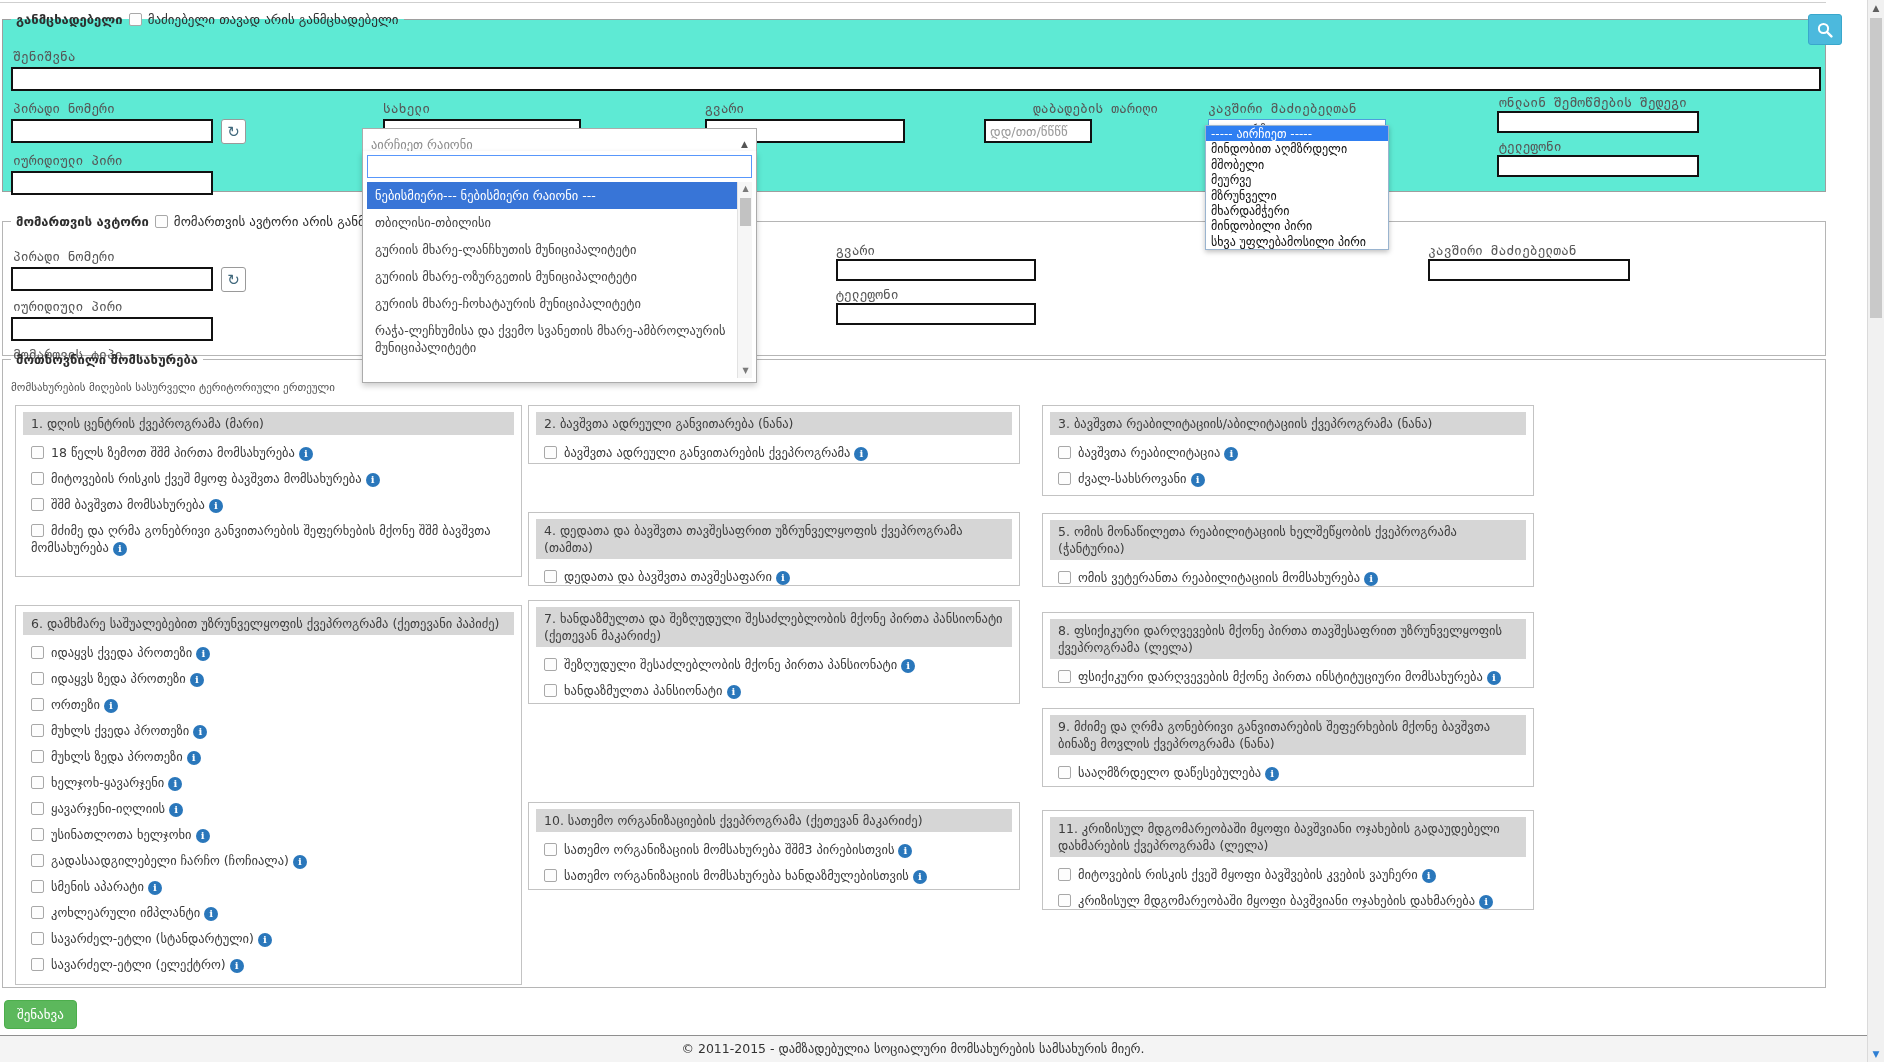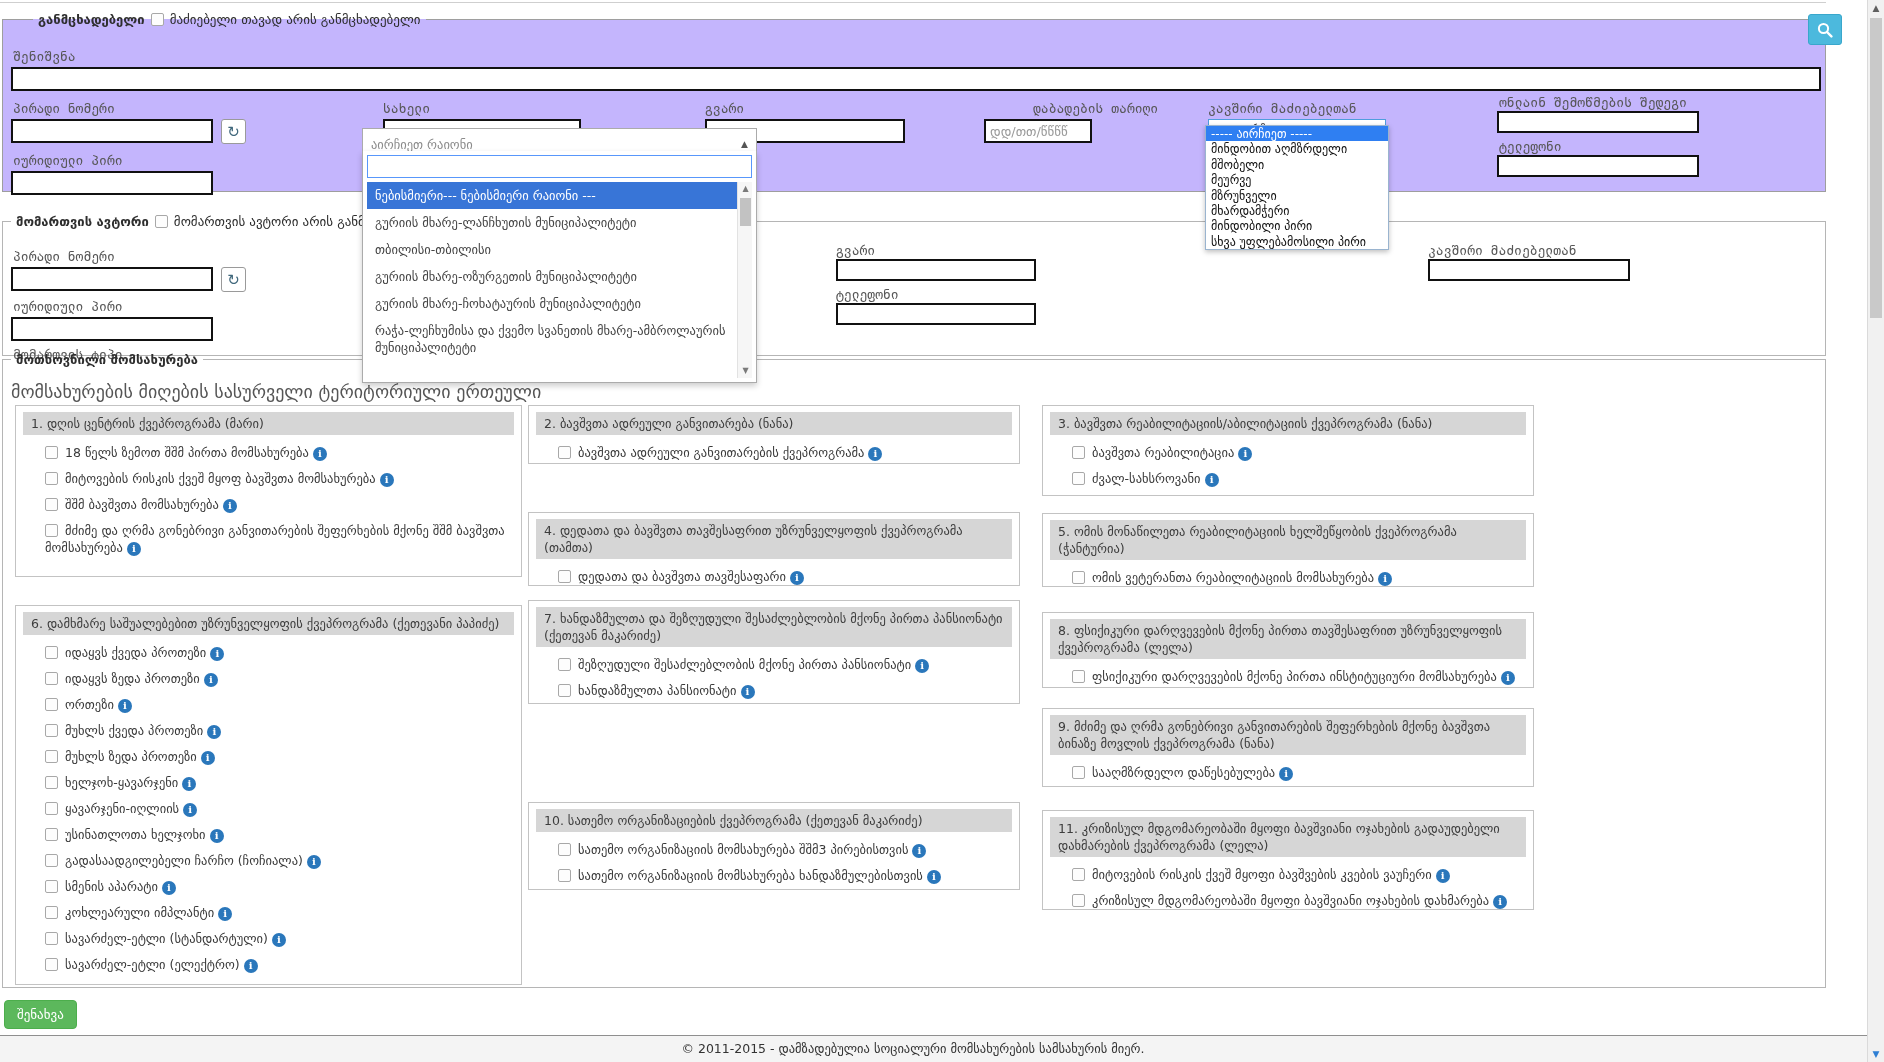--- a/index.html
+++ b/index.html
@@ -4,21 +4,21 @@
 <style>
   * { margin:0; padding:0; box-sizing:border-box; }
   html,body { background:#fff; }
   body { font-family:"DejaVu Sans", sans-serif; width:1884px; height:1062px; position:relative; overflow:hidden; color:#333; }
   .page { position:absolute; inset:0; }
   .topline { position:absolute; left:0; top:2px; width:1826px; border-top:1px solid #cfcfcf; }
 
   fieldset { position:absolute; border:1px solid #9e9e9e; }
   fieldset legend { margin-left:8px; padding:0 5px; font-size:13px; color:#2e2e2e; display:flex; align-items:center; gap:6px; }
   legend b { font-weight:bold; }
-  .fs1 { left:2px; top:12px; width:1824px; height:180px; background:#c4b5fd;padding-left:22px; }
+  .fs1 { left:2px; top:12px; width:1824px; height:180px; background:#5eead4; }
   .fs2 { left:2px; top:202px; width:1824px; height:142px; background:#fff; border-color:#b5b5b5;margin-top:12px; }
   .fs3 { left:2px; top:352px; width:1824px; height:636px; background:#fff; border-color:#b5b5b5; }
 
   .lbl { position:absolute; font-size:13px; color:#565656; white-space:nowrap;font-family:Liberation Mono, monospace; }
   .tin { position:absolute; border:2px solid #111; background:#fff; font-size:13px; font-family:"DejaVu Sans",sans-serif; padding:0 4px; height:24px; }
   .tin.thin { height:22px; border-width:2px; }
   .tin::placeholder { color:#9a9a9a; }
   .refresh-btn { position:absolute; width:25px; height:25px; background:#fff; border:1px solid #9a9a9a; border-radius:3px; color:#41687c; font-size:15px; line-height:21px; text-align:center; cursor:pointer; }
 
   .search-btn { position:absolute; left:1808px; top:14px; width:34px; height:31px; background:#4cb9dd; border:1px solid #39a7cc; border-radius:3px; z-index:20; display:flex; align-items:center; justify-content:center; cursor:pointer; }
@@ -47,26 +47,26 @@
   .rscroll .a.dn { bottom:0; }
   .rscroll .th { position:absolute; left:2px; top:16px; width:11px; height:28px; background:#c2c2c2; cursor:pointer; }
 
   
   .cbx { display:inline-block; width:13px; height:13px; background:#fdfdfd; border:1px solid #a8a8a8; border-radius:2px; vertical-align:-2px; cursor:pointer; }
   .rad { display:inline-block; width:13px; height:13px; background:#f2f2f2; border:1px solid #9a9a9a; border-radius:50%; vertical-align:-2px; cursor:pointer; }
   .radio-group { position:absolute; left:8px; top:132px; display:flex; gap:26px; font-size:13px; color:#444; }
   .radio-group span.t { margin-left:5px; }
 
   
-  .intro { position:absolute; left:8px; top:14px; font-size:18px; color:#555; }
+  .intro { position:absolute; left:8px; top:14px; font-size:11px; color:#555; }
   .cols { position:absolute; top:38px; }
   .col1 { left:12px; width:507px; } .col2 { left:525px; width:492px; } .col3 { left:1039px; width:492px; }
   .group { border:1px solid #c3c3c3; background:#fff; padding:6px 7px 0; }
   .group-header { background:#d6d6d6; color:#3d3d3d; font-size:12.5px; padding:3px 8px; line-height:17px; }
-  .item { display:block; font-size:12.5px; color:#3a3a3a; margin:9px 2px 0 22px; line-height:17px; }
+  .item { display:block; font-size:12.5px; color:#3a3a3a; margin:9px 2px 0 8px; line-height:17px; }
   .item .t { margin:0 4px 0 7px; }
   .info-ic { display:inline-block; width:14px; height:14px; border-radius:50%; background:#2a77bb; color:#fff; font-size:10px; font-weight:bold; text-align:center; line-height:14px; font-family:"DejaVu Serif",serif; cursor:pointer; }
   .g1{min-height:172px;margin-bottom:28px}.g2{min-height:59px;margin-bottom:48px}
   .g3{min-height:91px;margin-bottom:17px}.g4{min-height:62px;margin-bottom:14px}
   .g5{min-height:60px;margin-bottom:25px}.g6{min-height:380px}
   .g7{min-height:104px;margin-bottom:98px}.g8{min-height:76px;margin-bottom:20px}
   .g9{min-height:79px;margin-bottom:23px}.g10{min-height:88px}.g11{min-height:98px}
 
   .save-btn { position:absolute; left:4px; top:1000px; height:29px; padding:0 12px; background:#5cb85c; border:1px solid #4cae4c; border-radius:4px; color:#fff; font-size:13px; font-family:"DejaVu Sans",sans-serif; cursor:pointer; }
   .footer { position:absolute; left:0; top:1035px; width:1884px; height:27px; background:#f4f4f4; border-top:1px solid #8f8f8f; }
@@ -238,22 +238,22 @@
   </fieldset>
 
   <div class="region-head">
     <span class="ht">აირჩიეთ რაიონი</span>
     <span class="car">▲</span>
   </div>
   <div class="region-panel">
     <input class="region-search" value="" style="">
     <div class="region-list">
       <div class="ropt sel">ნებისმიერი--- ნებისმიერი რაიონი ---</div>
+        <div class="ropt">თბილისი-თბილისი</div>
         <div class="ropt">გურიის მხარე-ლანჩხუთის მუნიციპალიტეტი</div>
-        <div class="ropt">თბილისი-თბილისი</div>
         <div class="ropt">გურიის მხარე-ოზურგეთის მუნიციპალიტეტი</div>
         <div class="ropt">გურიის მხარე-ჩოხატაურის მუნიციპალიტეტი</div>
         <div class="ropt">რაჭა-ლეჩხუმისა და ქვემო სვანეთის მხარე-ამბროლაურის მუნიციპალიტეტი</div>
         <div class="rscroll">
         <span class="a up">▲</span>
         <span class="th"></span>
         <span class="a dn">▼</span>
       </div>
     </div>
   </div>

